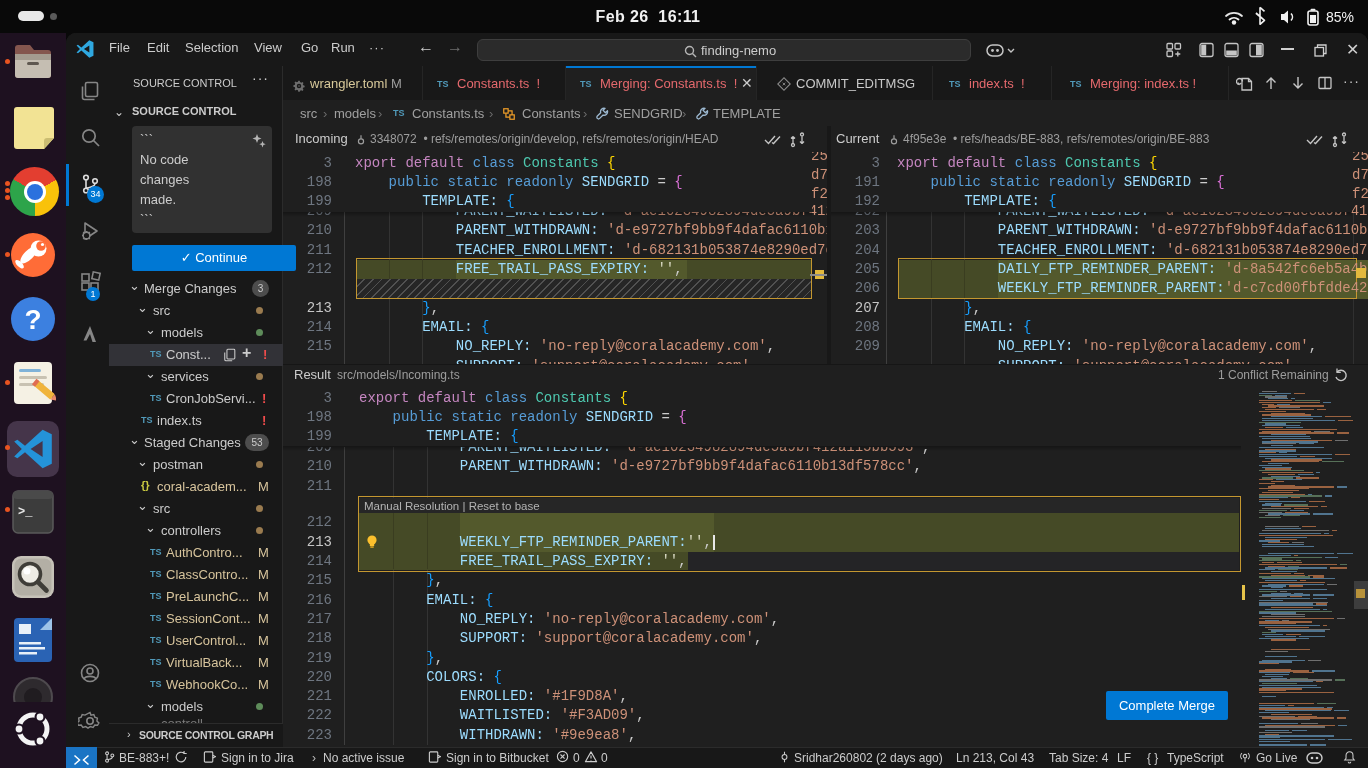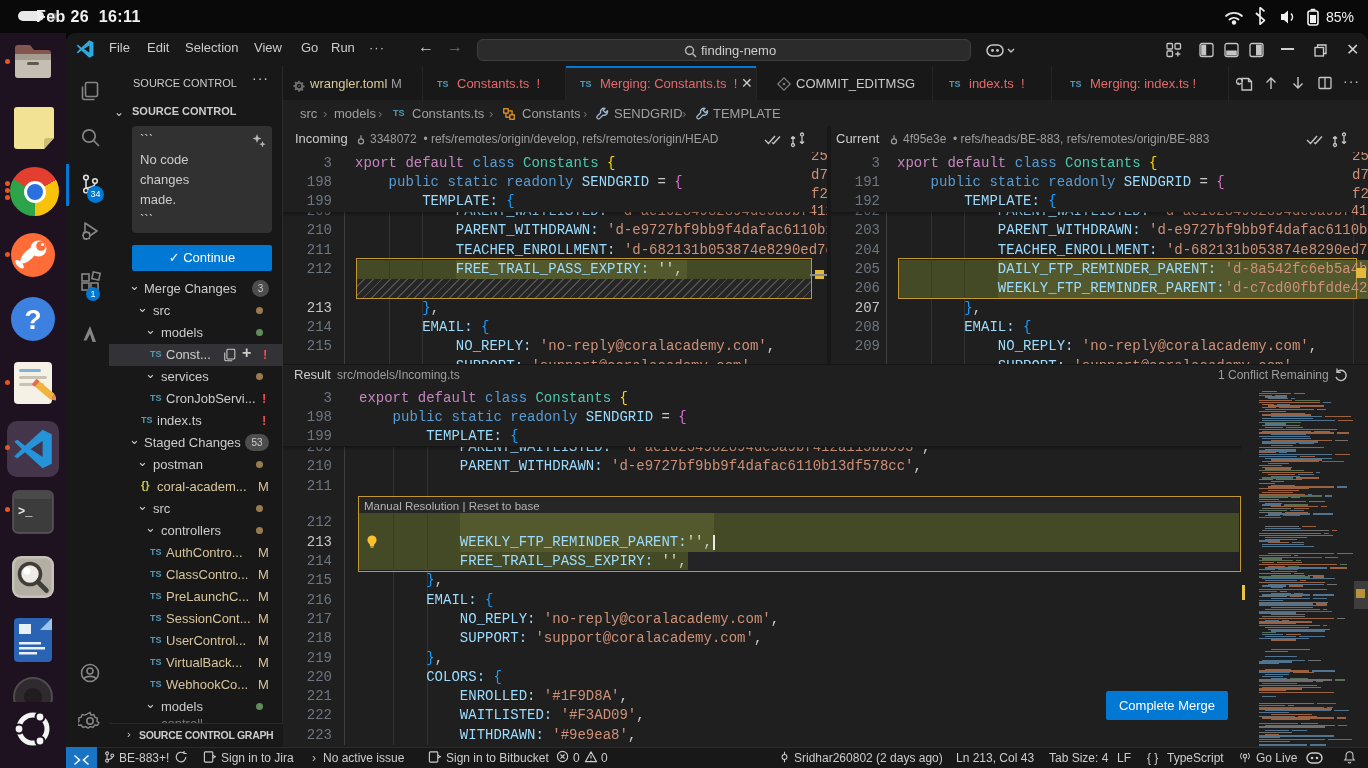--- a/index.html
+++ b/index.html
@@ -15,21 +15,21 @@
 .guide{position:absolute;width:1px;background:#333333}
 .dot{position:absolute;width:7px;height:7px;border-radius:50%}
 .ddot{position:absolute;width:5px;height:5px;border-radius:50%;background:#e95420;left:4.5px}
 </style>
 </head>
 <body>
 
 <div class="ab" style="left:0;top:0;width:1368px;height:33px;background:#090909"></div>
 <div class="ab" style="left:18px;top:11px;width:26px;height:10px;background:#e8e8e8;border-radius:5px"></div>
 <div class="ab" style="left:50px;top:13px;width:7px;height:7px;background:#5a5a5a;border-radius:50%"></div>
-<div class="ab" style="left:0;top:8px;width:1260px;text-align:left;color:#f1f1f1;font-size:16px;font-weight:bold;letter-spacing:.4px;text-indent:36px">Feb 26&nbsp; 16:11</div>
+<div class="ab" style="left:0;top:8px;width:1260px;text-align:center;color:#f1f1f1;font-size:16px;font-weight:bold;letter-spacing:.4px;text-indent:36px">Feb 26&nbsp; 16:11</div>
 
 <div class="ab" style="left:1224px;top:6px">
 <svg width="140" height="22" viewBox="0 0 140 22">
 <g fill="none" stroke="#f1f1f1" stroke-width="1.8" stroke-linecap="round">
 <path d="M2 10 a12 12 0 0 1 16 0" opacity=".95"></path>
 <path d="M5.5 13.5 a7 7 0 0 1 9 0"></path>
 </g>
 <circle cx="10" cy="16.5" r="2.2" fill="#f1f1f1"></circle>
 <path d="M36 2.5 v17 l4.5-4 L32 8 M36 19.5 l4.5-4 L32 8.5 M36 2.5 l4.5 4" stroke="#f1f1f1" stroke-width="1.6" fill="none" stroke-linejoin="round" transform="translate(0,-1.2)"></path>
 <g fill="#f1f1f1">
@@ -310,21 +310,21 @@
 <div class="ab" style="left:133px;top:77px;color:#cccccc;font-size:11px">SOURCE CONTROL</div>
 <div class="ab" style="left:252px;top:70px;color:#cccccc;font-size:14px;letter-spacing:1px">···</div>
 <div class="ab" style="left:114px;top:105px;color:#cccccc;font-size:12px">⌄</div>
 <div class="ab" style="left:132px;top:105px;color:#cccccc;font-size:11px;font-weight:bold">SOURCE CONTROL</div>
 <div class="ab" style="left:132px;top:126px;width:140px;height:107px;background:#313131;border-radius:4px"></div>
 <div class="ab" style="left:140px;top:130px;color:#cccccc;font-size:13px;line-height:20px">```<br>No code<br>changes<br>made.<br>```</div>
 <div class="ab" style="left:251px;top:133px"><svg width="16" height="16" viewBox="0 0 16 16" fill="#b5b5b5">
       <path d="M6 1 l1.2 3.3 L10.5 5.5 L7.2 6.7 L6 10 L4.8 6.7 L1.5 5.5 L4.8 4.3 Z"></path>
       <path d="M11.5 8 l.9 2.3 2.3.9 -2.3.9 -.9 2.3 -.9-2.3 -2.3-.9 2.3-.9 z"></path>
     </svg></div>
-<div class="ab" style="left:132px;top:245px;width:140px;height:26px;background:#0078d4;border-radius:2px;color:#ffffff;font-size:13px;text-align:center;line-height:26px">✓ Continue</div>
+<div class="ab" style="left:132px;top:245px;width:164px;height:26px;background:#0078d4;border-radius:2px;color:#ffffff;font-size:13px;text-align:center;line-height:26px">✓ Continue</div>
 <div id="treegen">
     <div class="ab" style="left:109px;top:344px;width:174px;height:22px;background:#323237"></div>
     <span class="ab" style="left:129px;top:278px;color:#cccccc;font-size:13px">⌄</span>
     <span class="ab" style="left:144px;top:281px;color:#cccccc;font-size:13px">Merge Changes</span>
     <span class="ab" style="left:252px;top:280px;width:17px;height:17px;background:#4d4d4d;border-radius:9px;color:#cccccc;font-size:10px;text-align:center;line-height:17px">3</span>
     <span class="ab" style="left:137px;top:300px;color:#cccccc;font-size:13px">⌄</span>
     <span class="ab" style="left:153px;top:303px;color:#cccccc;font-size:13px">src</span>
     <span class="dot" style="left:256px;top:307px;background:#9a7b4f"></span>
     <span class="ab" style="left:145px;top:322px;color:#cccccc;font-size:13px">⌄</span>
     <span class="ab" style="left:161px;top:325px;color:#cccccc;font-size:13px">models</span>

